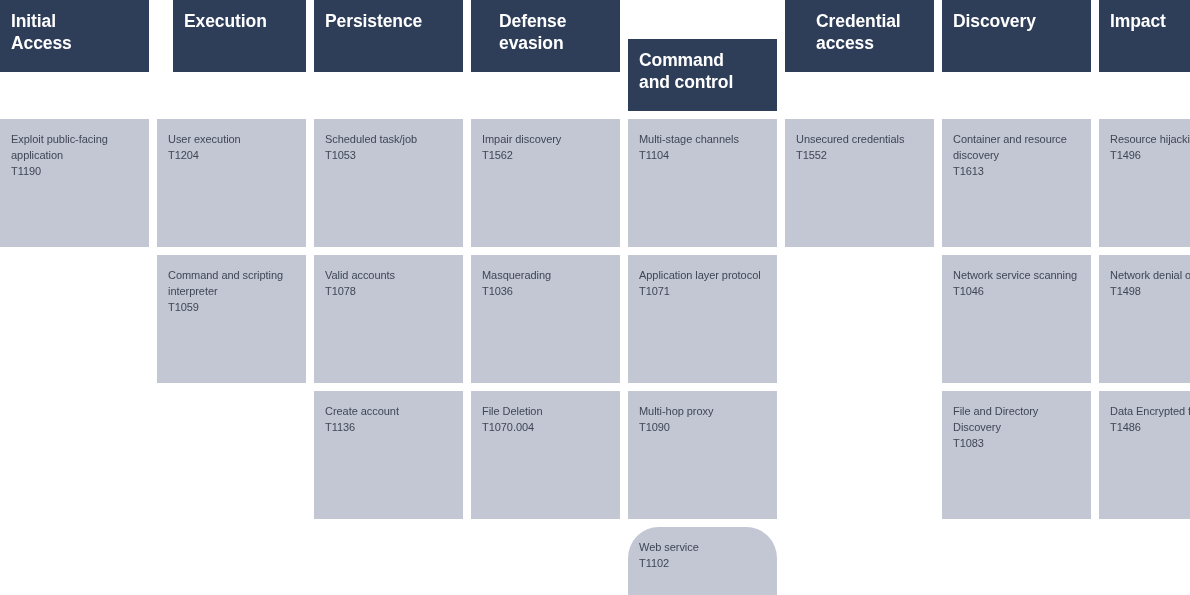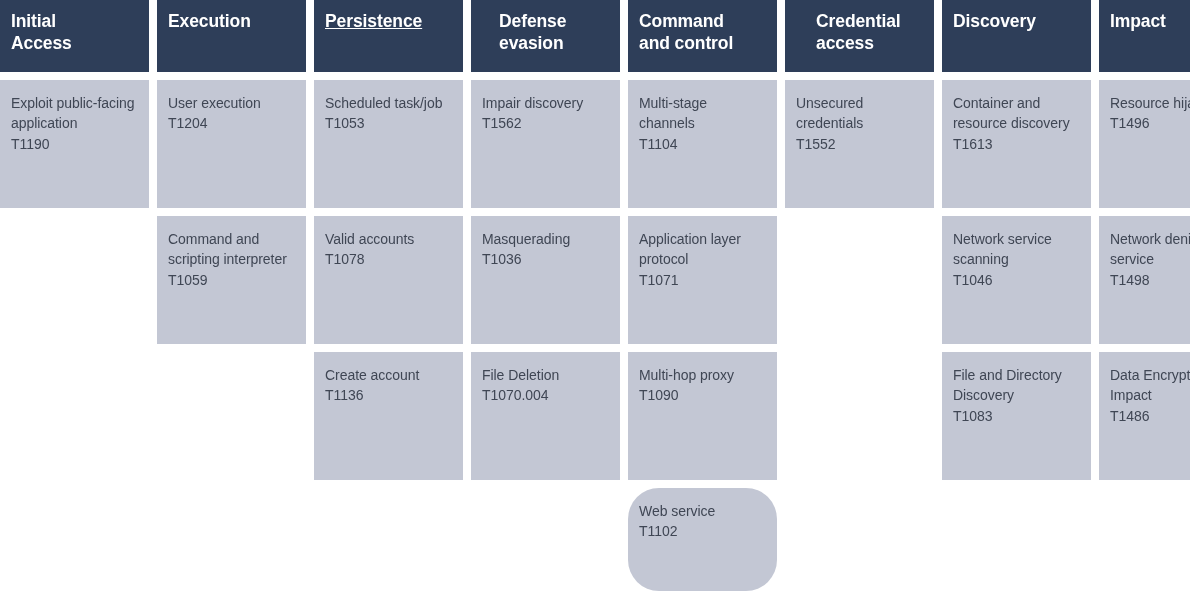--- a/index.html
+++ b/index.html
@@ -32,21 +32,21 @@
     line-height: 1.27;
     padding: 10px 11px 10px 11px;
     height: 72px;
     box-sizing: border-box;
     letter-spacing: -0.1px;
   }
 
   .cell {
     background: #c3c7d4;
     color: #3f4654;
-    font-size: 14px;
+    font-size: 11px;
     line-height: 1.45;
     padding: 13px 11px 20px 11px;
     height: 128px;
     box-sizing: border-box;
     white-space: pre-line;
     letter-spacing: -0.05px;
   }
 
   .cell.empty {
     background: transparent;
@@ -63,25 +63,25 @@
   .cell .tid {
     display: block;
   }
 </style>
 </head>
 <body>
 
 <div id="matrix">
     <div class="head-cell" style="white-space: pre-line;">Initial
 Access</div>
-    <div class="head-cell" style="white-space: pre-line;">Execution</div>
-    <div class="head-cell" style="white-space: pre-line; text-decoration: underline;">Persistence</div>
+    <div class="head-cell" style="white-space: pre-line; margin-left: 16px;">Execution</div>
+    <div class="head-cell" style="white-space: pre-line;">Persistence</div>
     <div class="head-cell" style="white-space: pre-line; padding-left: 28px;">Defense
 evasion</div>
-    <div class="head-cell" style="white-space: pre-line;">Command
+    <div class="head-cell" style="white-space: pre-line; margin-top: 39px;">Command
 and control</div>
     <div class="head-cell" style="white-space: pre-line; padding-left: 31px;">Credential
 access</div>
     <div class="head-cell" style="white-space: pre-line;">Discovery</div>
     <div class="head-cell" style="white-space: pre-line;">Impact</div>
     <div class="cell"><span class="tname">Exploit public-facing application</span><span class="tid">T1190</span></div>
     <div class="cell"><span class="tname">User execution</span><span class="tid">T1204</span></div>
     <div class="cell"><span class="tname">Scheduled task/job</span><span class="tid">T1053</span></div>
     <div class="cell"><span class="tname">Impair discovery</span><span class="tid">T1562</span></div>
     <div class="cell"><span class="tname">Multi-stage channels</span><span class="tid">T1104</span></div>

